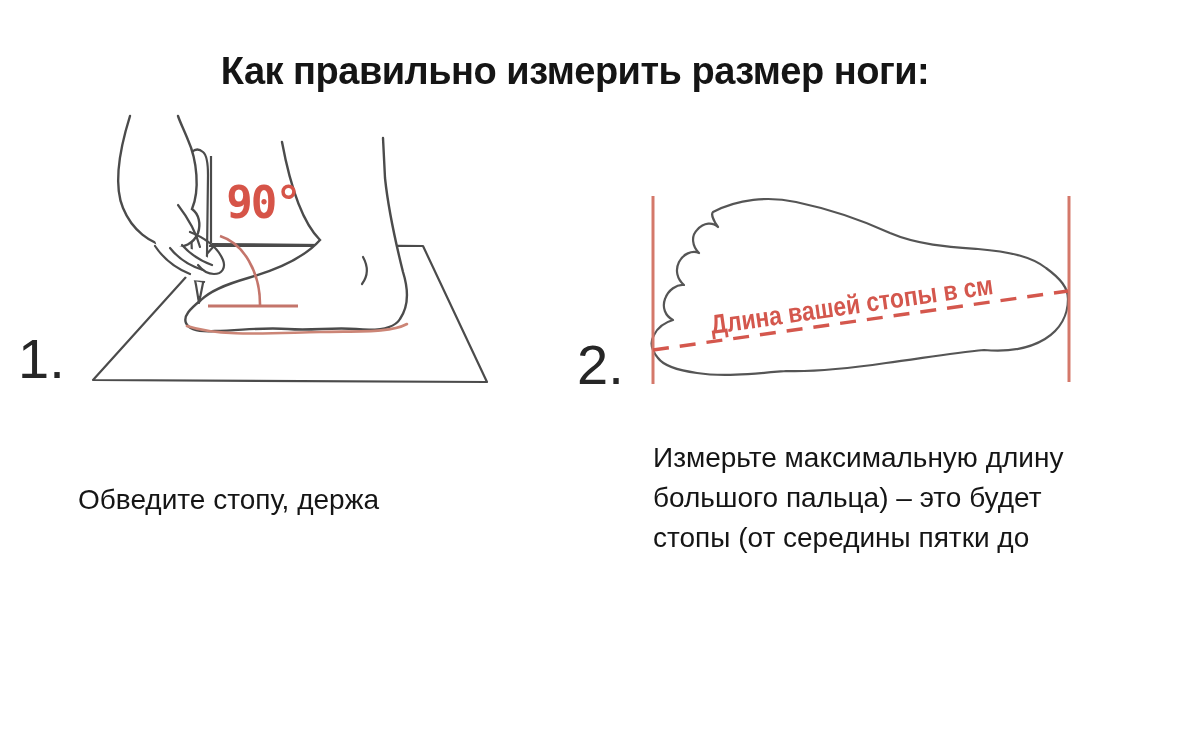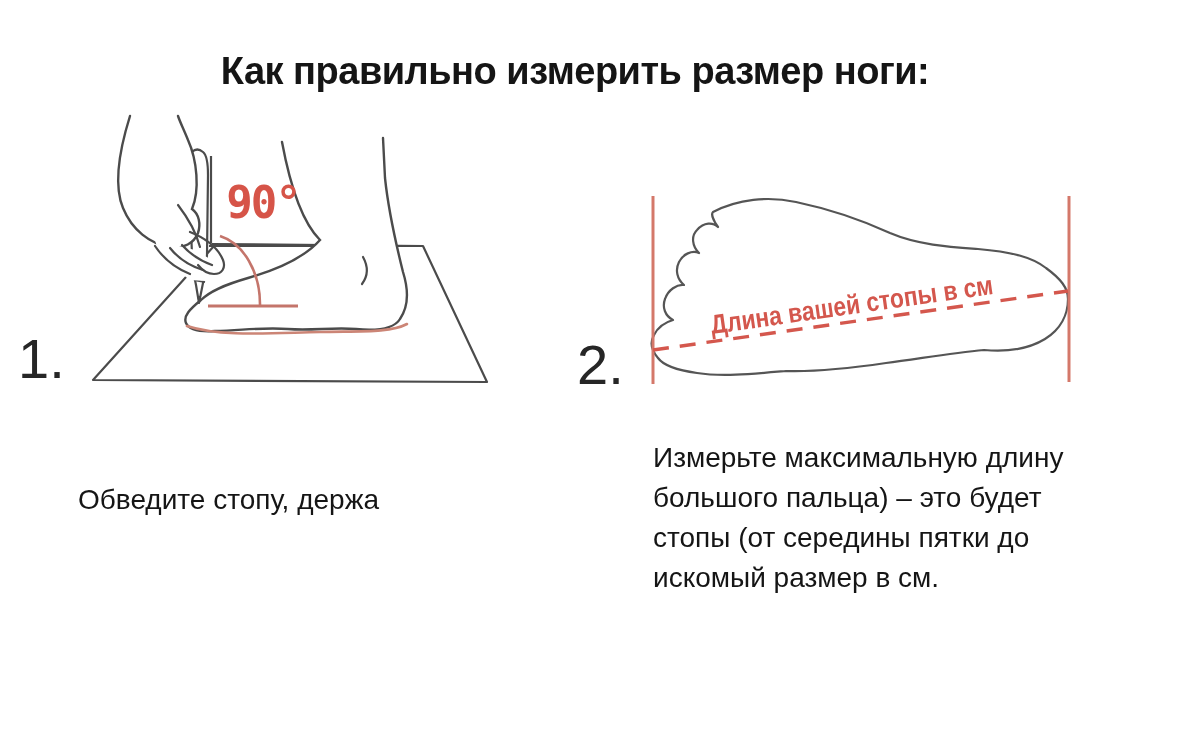--- a/index.html
+++ b/index.html
@@ -139,16 +139,15 @@
 
     <path d="M 33,200 L 448,141" fill="none" stroke-width="3.4" stroke-dasharray="16 11" stroke="#d4574d"></path>
 
     <text class="measure-text" transform="translate(92,184) rotate(-8.1)" textLength="285" lengthAdjust="spacingAndGlyphs" fill="#d4574d">Длина вашей стопы в см</text>
   </svg>
 
   <div class="caption cap2">
     <div>Измерьте максимальную длину</div>
     <div>большого пальца) – это будет</div>
     <div>стопы (от середины пятки до</div>
-    <div>искомый размер в см.</div>
   </div>
 
 </div>
 
 </body></html>

